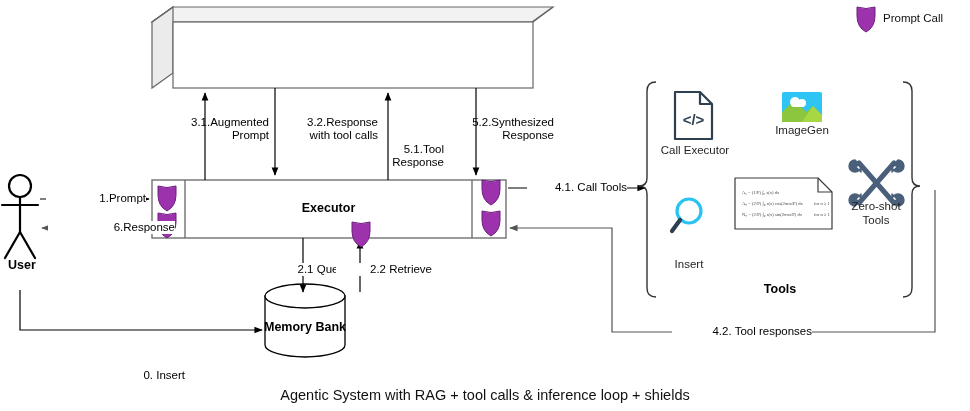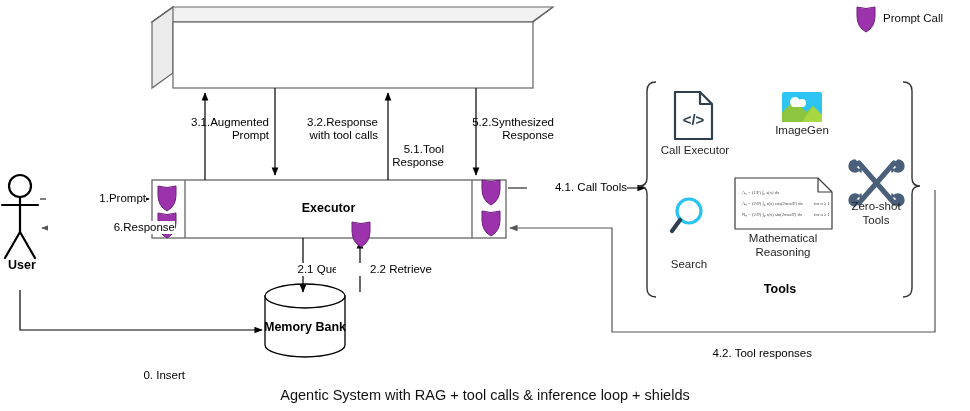--- a/index.html
+++ b/index.html
@@ -149,26 +149,24 @@
 Response</div>
 
   <div class="lbl" style="left:46px;top:192px;width:100px;background:#fff;">1.Prompt</div>
   <div class="lbl" style="left:48px;top:221px;width:100px;background:#fff;padding-left:27px;">6.Response</div>
   <div class="lbl" style="left:85px;top:323px;width:100px;background:#fff;margin-top:46px;">0. Insert</div>
 
   <div class="lbl" style="left:258px;top:263px;width:90px;background:#fff;">2.1 Query</div>
   <div class="lbl" style="left:336px;top:263px;width:96px;background:#fff;">2.2 Retrieve</div>
 
   <div class="lbl" style="left:527px;top:181px;width:100px;background:#fff;">4.1. Call Tools</div>
-  <div class="lbl" style="left:672px;top:325px;width:140px;background:#fff;margin-top:22px;">4.2. Tool responses</div>
+  <div class="lbl" style="left:672px;top:325px;width:140px;background:#fff;">4.2. Tool responses</div>
 
   <div class="icon-cap" style="left:650px;top:144px;width:90px;">Call Executor</div>
   <div class="icon-cap" style="left:762px;top:124px;width:80px;">ImageGen</div>
-  <div class="icon-cap" style="left:654px;top:258px;width:70px;">Search</div>
-  <div class="icon-cap" style="left:728px;top:232px;width:110px;">Mathematical
-Reasoning</div>
+  <div class="icon-cap" style="left:654px;top:258px;width:70px;">Insert</div>
   <div class="icon-cap" style="left:836px;top:200px;width:80px;">Zero-shot
 Tools</div>
 
   <div class="legend-text" style="left:883px;top:12px;">Prompt Call</div>
 
   <div class="caption">Agentic System with RAG + tool calls &amp; inference loop + shields</div>
 </div>
 
 </body></html>

